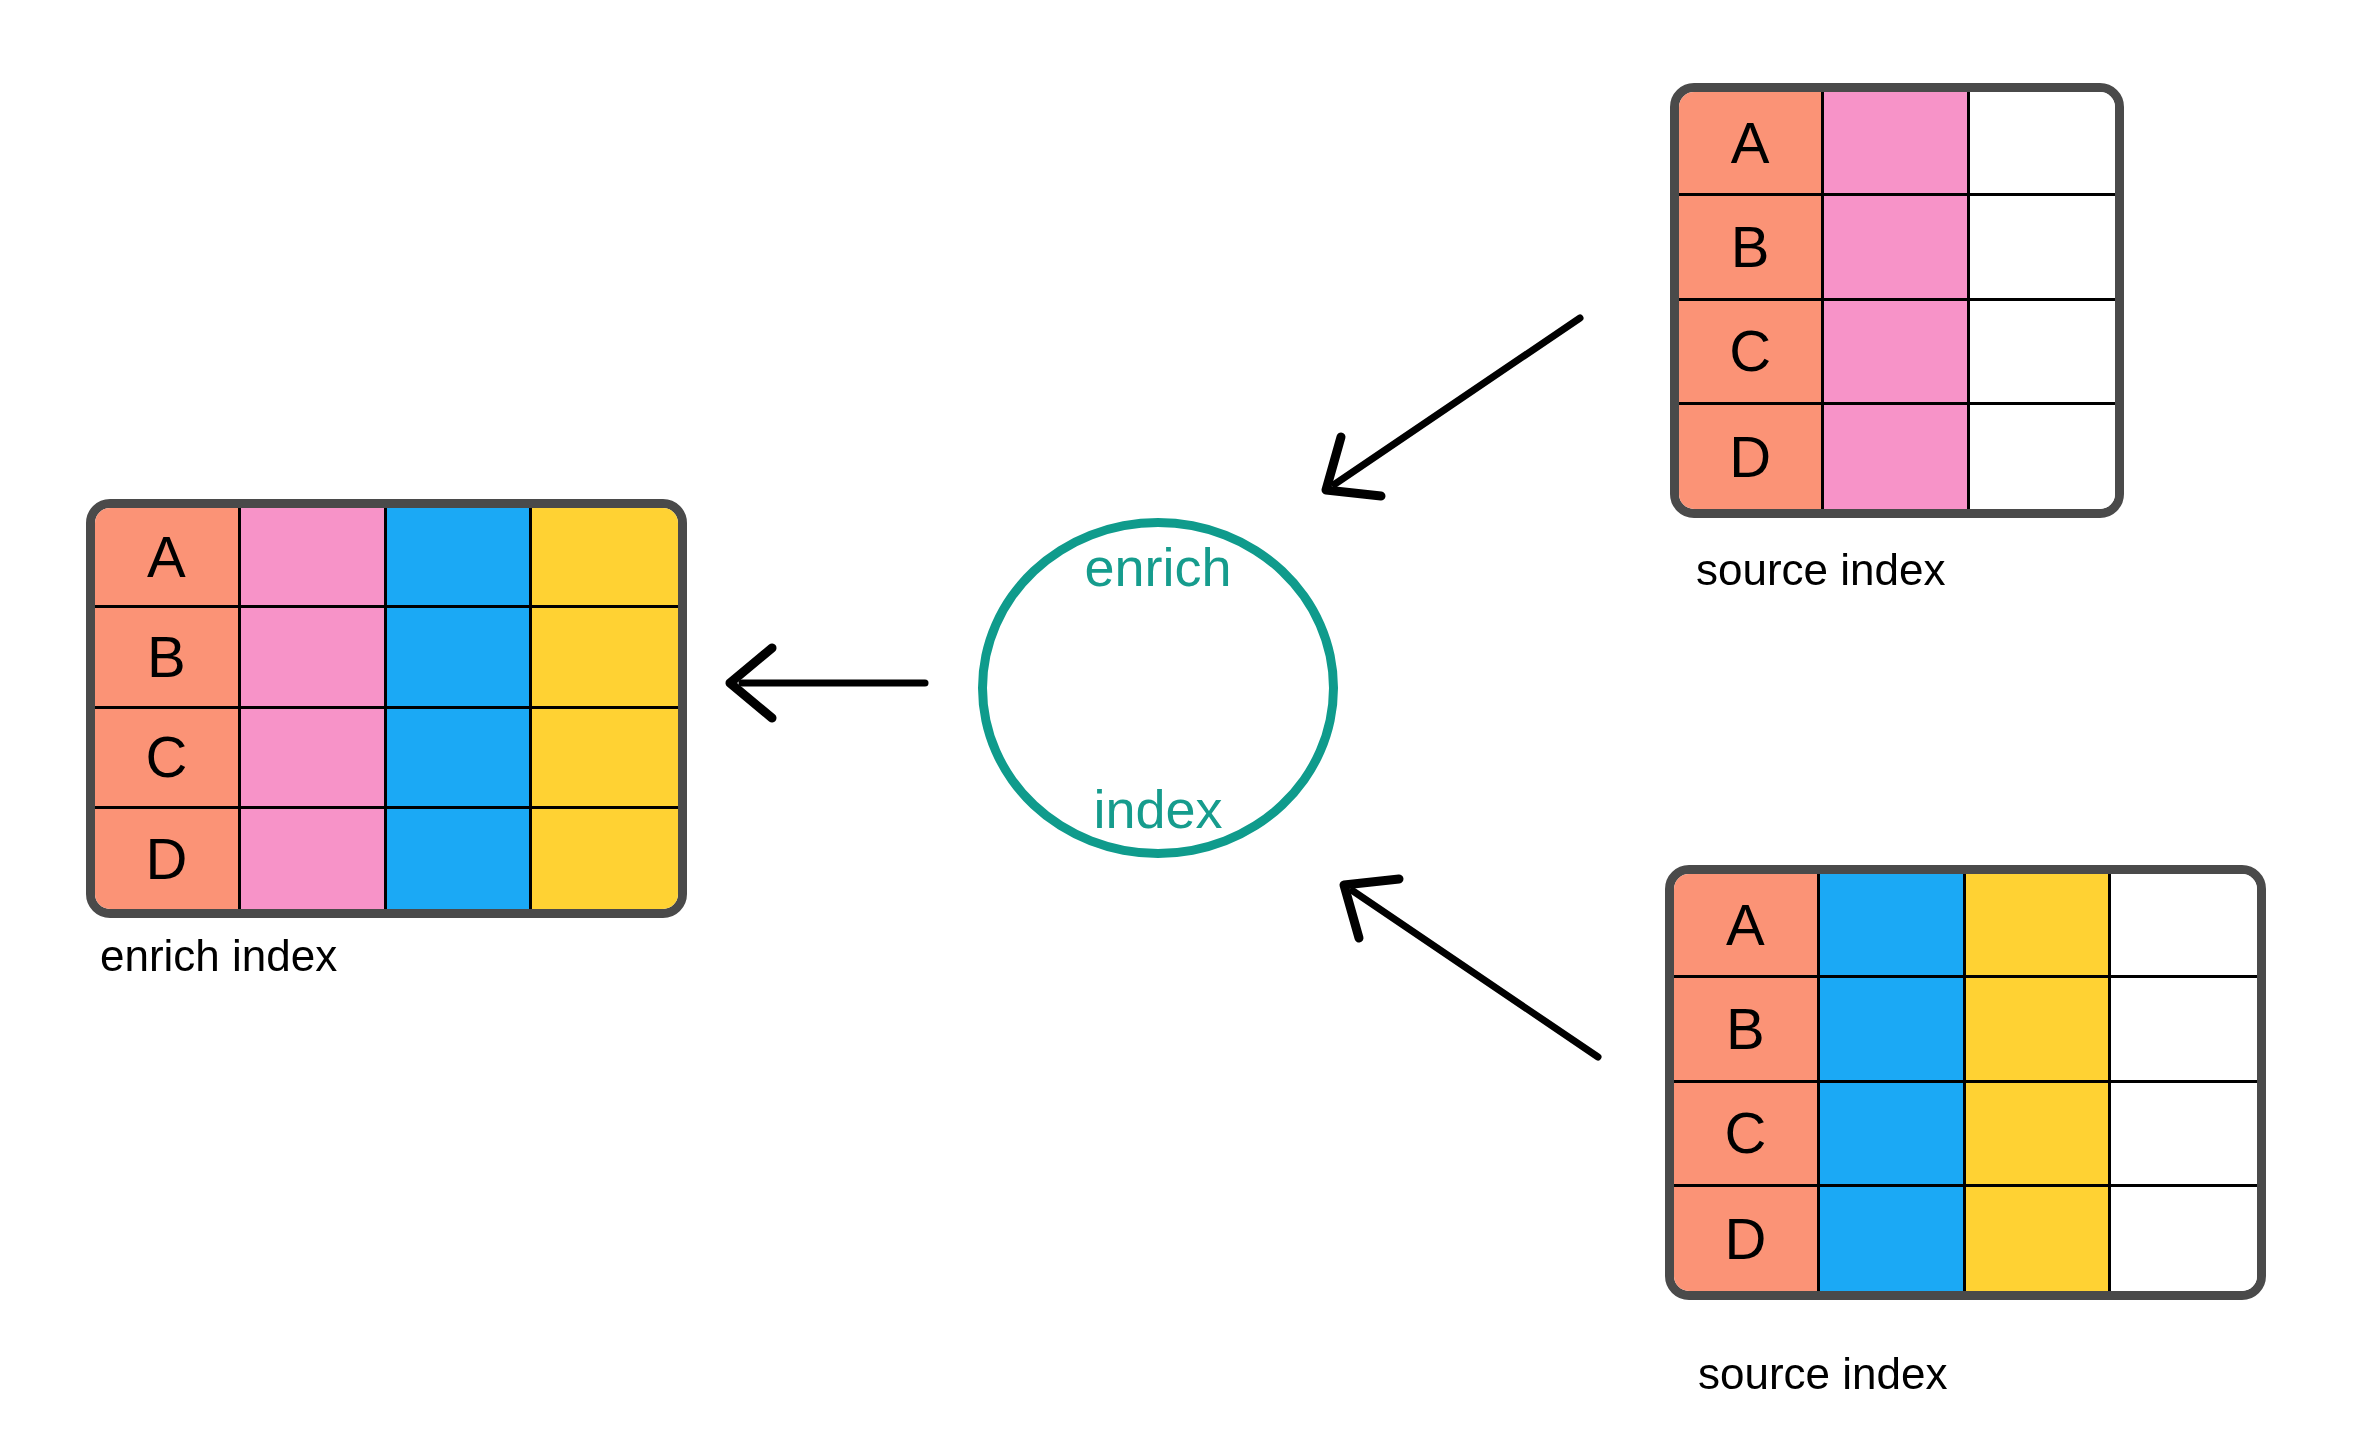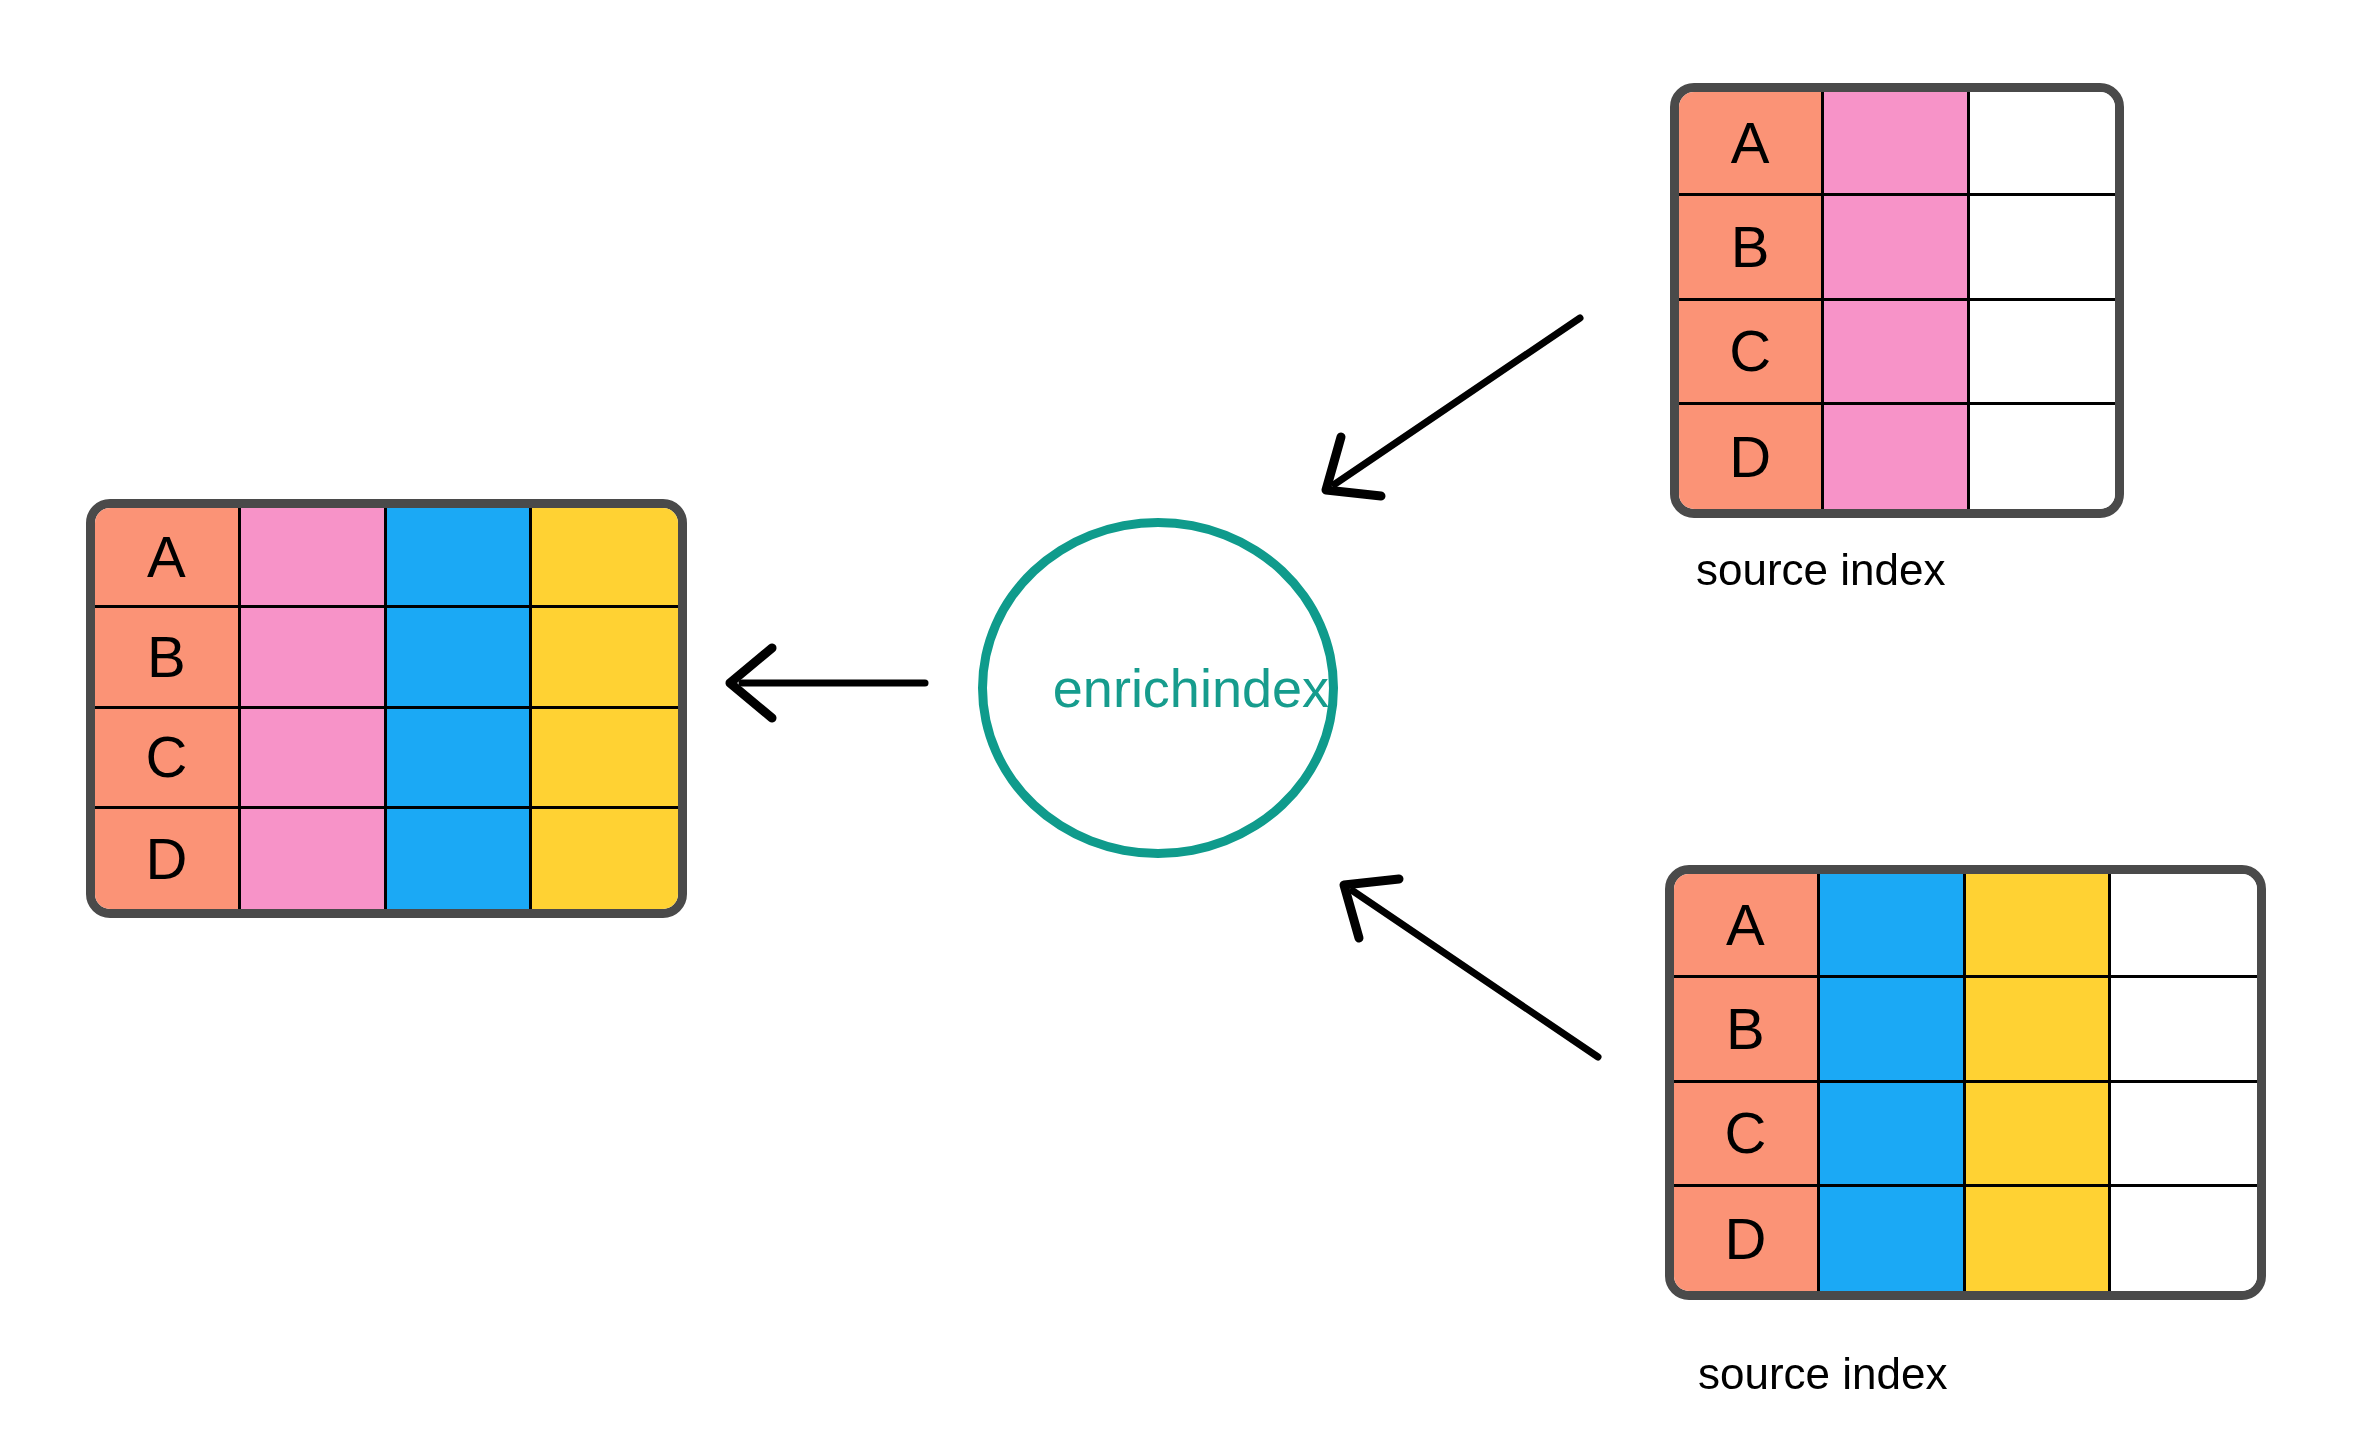--- a/index.html
+++ b/index.html
@@ -78,23 +78,23 @@
   
   #policy-circle {
     position: absolute;
     left: 978px; top: 518px;
     width: 360px; height: 340px;
     box-sizing: border-box;
     border: 9px solid #0F9B8C;
     border-radius: 50%;
     background: #ffffff;
     display: flex;
-    flex-direction: row;
+    flex-direction: column;
     align-items: center;
-    justify-content: flex-end;
+    justify-content: space-between;
   }
   #policy-circle .cline {
     color: #169C8D;
     font-size: 54px;
     line-height: 80px;
     text-align: center;
   }
 
   
   #arrows {
@@ -131,20 +131,21 @@
     <div class="cell bg-coral">C</div>
     <div class="cell bg-pink"></div>
     <div class="cell bg-blue"></div>
     <div class="cell bg-yellow"></div>
 
     <div class="cell bg-coral">D</div>
     <div class="cell bg-pink"></div>
     <div class="cell bg-blue"></div>
     <div class="cell bg-yellow"></div>
   </div>
+  <div id="enrich-label" class="dlabel">enrich index</div>
 
   <div id="source-top-table" class="dtable t3">
     <div class="cell bg-coral">A</div>
     <div class="cell bg-pink"></div>
     <div class="cell bg-white"></div>
 
     <div class="cell bg-coral">B</div>
     <div class="cell bg-pink"></div>
     <div class="cell bg-white"></div>
 

